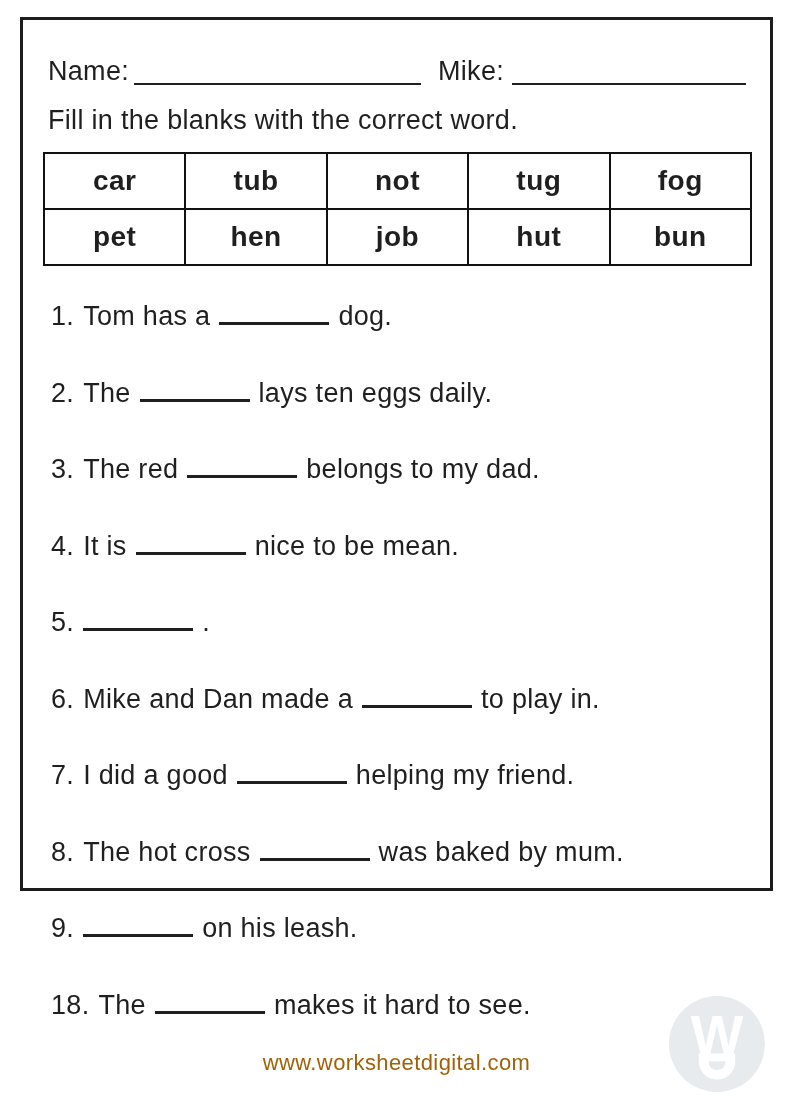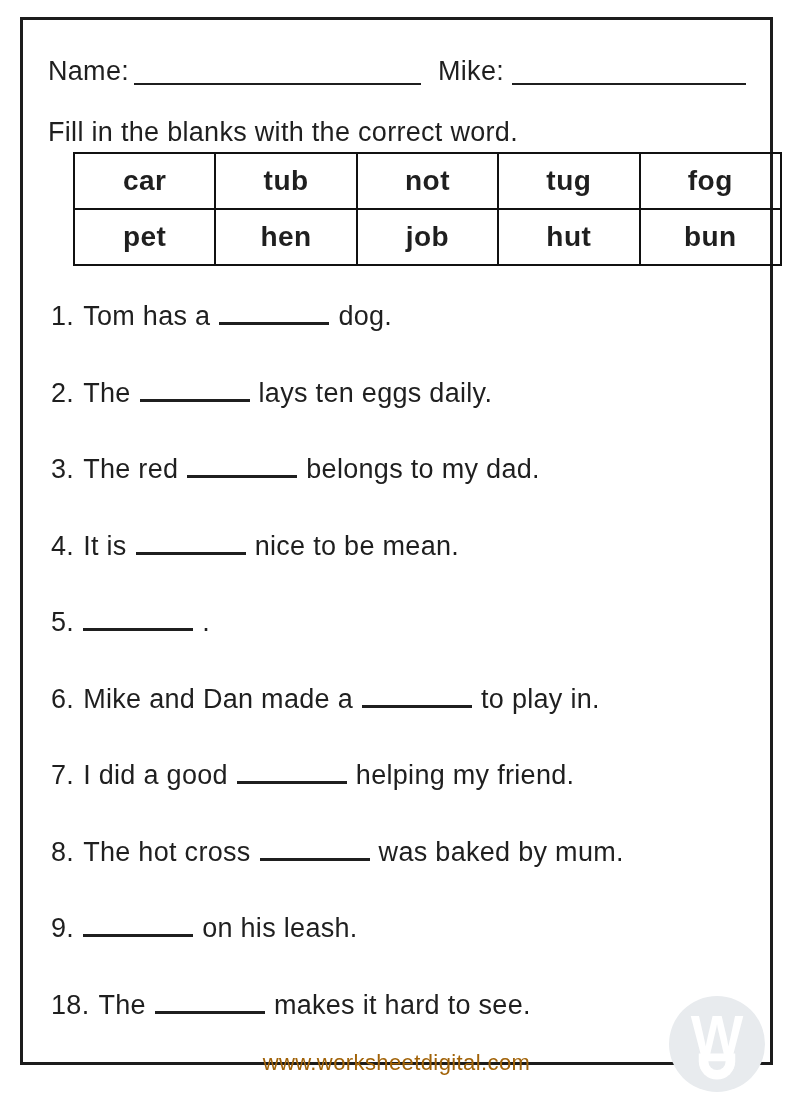--- a/index.html
+++ b/index.html
@@ -7,21 +7,21 @@
   body {
     width: 793px; height: 1120px;
     position: relative;
     font-family: "Liberation Sans", sans-serif;
     color: #1f1f1f;
     overflow: hidden;
   }
   .frame {
     position: absolute;
     left: 20px; top: 17px;
-    width: 753px; height: 1048px;
+    width: 753px; height: 874px;
     border: 3px solid #1c1c1c;
     background: #ffffff;
   }
   
   .name-date-row {
     position: absolute;
     left: 25px; right: 24px; top: 36px;
     display: flex;
     align-items: baseline;
     font-size: 27px;
@@ -33,32 +33,31 @@
     height: 24px;
     align-self: flex-end;
     margin-bottom: 2px;
   }
   .name-line { width: 287px; margin-left: 5px; }
   .date-label { margin-left: 17px; }
   .date-line { flex: 1; margin-left: 8px; }
   
   .instruction {
     position: absolute;
-    left: 25px; top: 97px;
+    left: 25px; top: 85px;
     font-size: 27px;
     letter-spacing: 0.3px;
   }
   
   .word-bank {
     position: absolute;
     left: 20px; top: 132px;
     width: 709px;
     border-collapse: collapse;
     table-layout: fixed;
-    margin-left: 30px;
   }
   .word-bank td {
     border: 2px solid #111111;
     height: 56px;
     text-align: center;
     vertical-align: middle;
     font-size: 28px;
     font-weight: 700;
     letter-spacing: 0.5px;
   }

